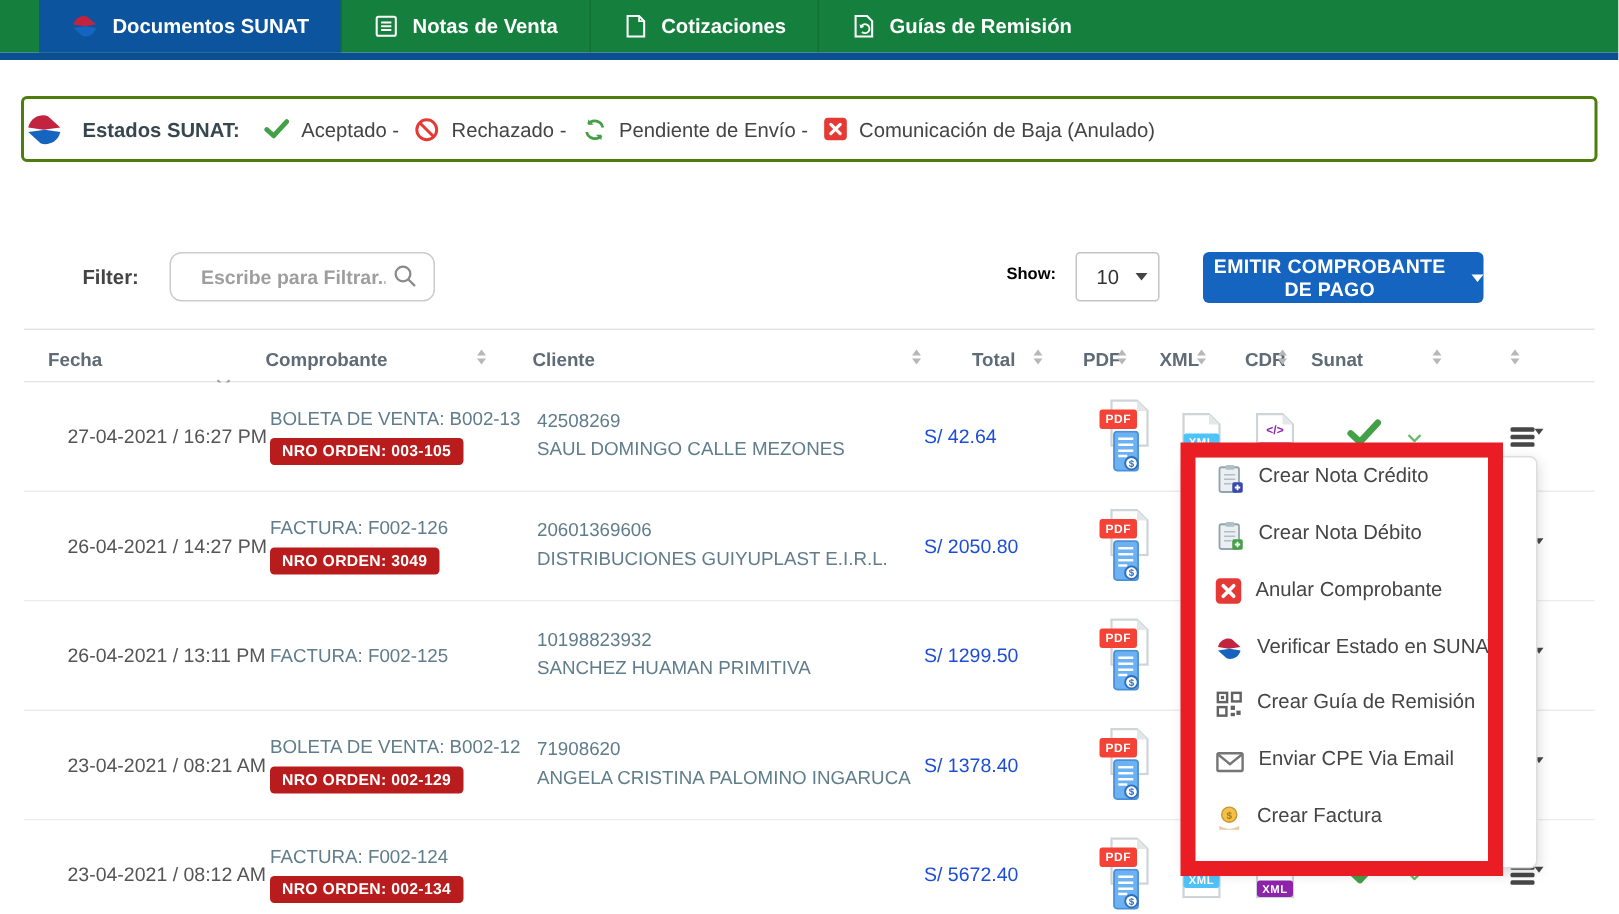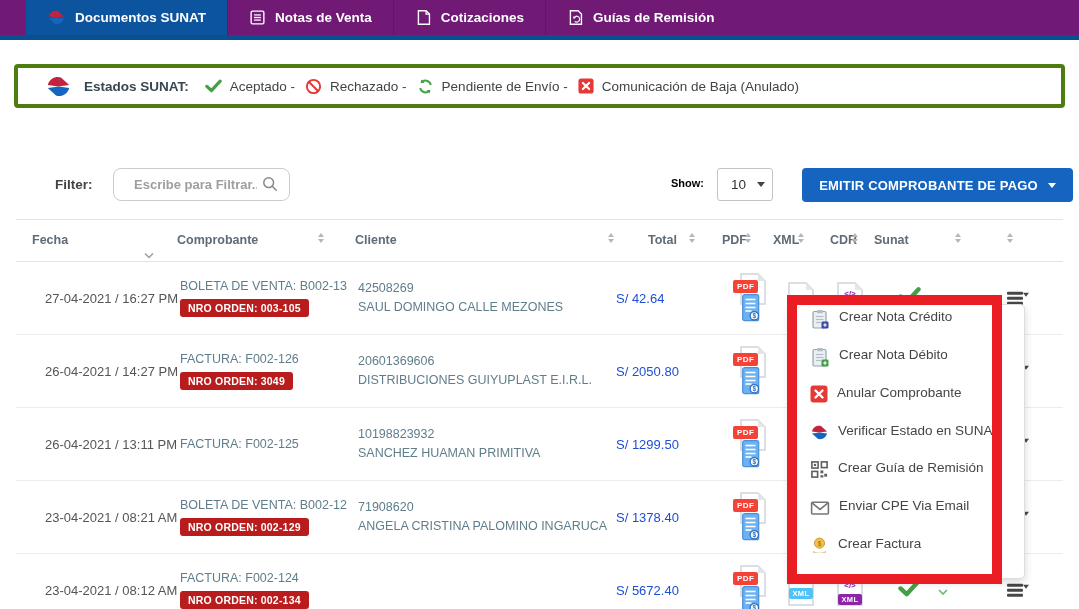--- a/index.html
+++ b/index.html
@@ -1,58 +1,58 @@
 <!DOCTYPE html>
 <html><head>
 <meta charset="utf-8">
 <style>
   * { margin:0; padding:0; box-sizing:border-box; }
   html,body { width:1079px; height:609px; overflow:hidden; background:#fff;
     font-family:"Liberation Sans", sans-serif; position:relative; }
 
   
-  .topbar { height:35px; background:#701a75; display:flex; padding-left:26px; }
+  .topbar { height:35px; background:#15803d; display:flex; padding-left:26px; }
   .topbar-strip { height:5px; background:#0b4e92; }
   .tab { display:flex; align-items:center; gap:9px; padding:0 21px; color:#fff;
     font-size:13.5px; font-weight:bold; cursor:pointer; border-left:1px solid rgba(0,0,0,.12); }
   .tab:first-child { border-left:none; }
   .tab.active { background:#0d549e; }
 
   
   .status-card { position:absolute; top:64px; left:14px; right:14px; height:44px;
-    background:#fff; border:4px solid #4d7c0f; border-radius:4px;
-    display:flex; align-items:center; padding-left:27px; }
+    background:#fff; border:2px solid #4d7c0f; border-radius:4px;
+    display:flex; align-items:center; }
   .status-title { font-size:13.5px; font-weight:bold; color:#37474f; margin:0 6px 0 12px; }
   .status-item { display:flex; align-items:center; gap:8px; margin-left:10px;
     font-size:13.5px; color:#444; }
 
   
   .toolbar { position:absolute; top:168px; left:0; right:0; height:34px; }
   .filter-label { position:absolute; left:55px; top:9px; font-size:13.5px; font-weight:bold; color:#444; }
   .filter-input { position:absolute; left:113px; top:0; width:177px; height:33px;
     border:1px solid #ccc; border-radius:8px; padding:0 32px 0 20px; font-size:13px;
     color:#444; font-family:"Liberation Sans",sans-serif; outline:none; }
   .filter-input::placeholder { color:#9e9e9e; font-weight:bold; }
   .search-ic { position:absolute; left:262px; top:8px; }
   .show-label { position:absolute; left:671px; top:9px; font-size:11px; font-weight:bold; color:#000000; }
   .show-select { position:absolute; left:717px; top:0; width:56px; height:33px;
     border:1px solid #c4c4c4; border-radius:3px; display:flex; align-items:center;
     padding-left:13px; gap:11px; font-size:13.5px; color:#333; cursor:pointer; }
   .show-select .caret-dn { width:0; height:0; border-left:4.5px solid transparent;
     border-right:4.5px solid transparent; border-top:5.5px solid #444; }
-  .emit-btn { position:absolute; left:802px; top:0; width:271px; height:34px;
+  .emit-btn { position:absolute; left:802px; top:0; width:187px; height:34px;
     background:#1565c0; border:none; border-radius:4px; color:#fff; font-size:13px;
     font-weight:bold; display:flex; align-items:center; justify-content:center; gap:10px;
     cursor:pointer; font-family:"Liberation Sans",sans-serif; letter-spacing:.2px; }
   .emit-btn .caret-dn { width:0; height:0; border-left:4.5px solid transparent;
     border-right:4.5px solid transparent; border-top:5px solid #fff; }
 
   
   .tablewrap { position:absolute; top:219px; left:16px; right:16px; }
-  .thead { position:relative; height:43px; border-top:1px solid #e4e4e4; border-bottom:1px solid #e4e4e4; }
+  .thead { position:relative; height:36px; border-top:1px solid #e4e4e4; border-bottom:1px solid #e4e4e4; }
   .th { position:absolute; top:0; height:39px; display:flex; align-items:center; gap:6px;
     font-size:12.5px; font-weight:bold; color:#5f6b76; cursor:pointer; }
   .sort { display:inline-flex; flex-direction:column; gap:2px; }
   .sort i { width:0; height:0; border-left:3.5px solid transparent; border-right:3.5px solid transparent; }
   .sort .up { border-bottom:4px solid #b7b7b7; }
   .sort .dn { border-top:4px solid #b7b7b7; }
 
   .trow { position:relative; height:73px; border-bottom:1px solid #ececec; background:#fff; }
   .cell { position:absolute; top:50%; transform:translateY(-50%); }
   .c-fecha { left:29px; font-size:13px; color:#555; white-space:nowrap; }

